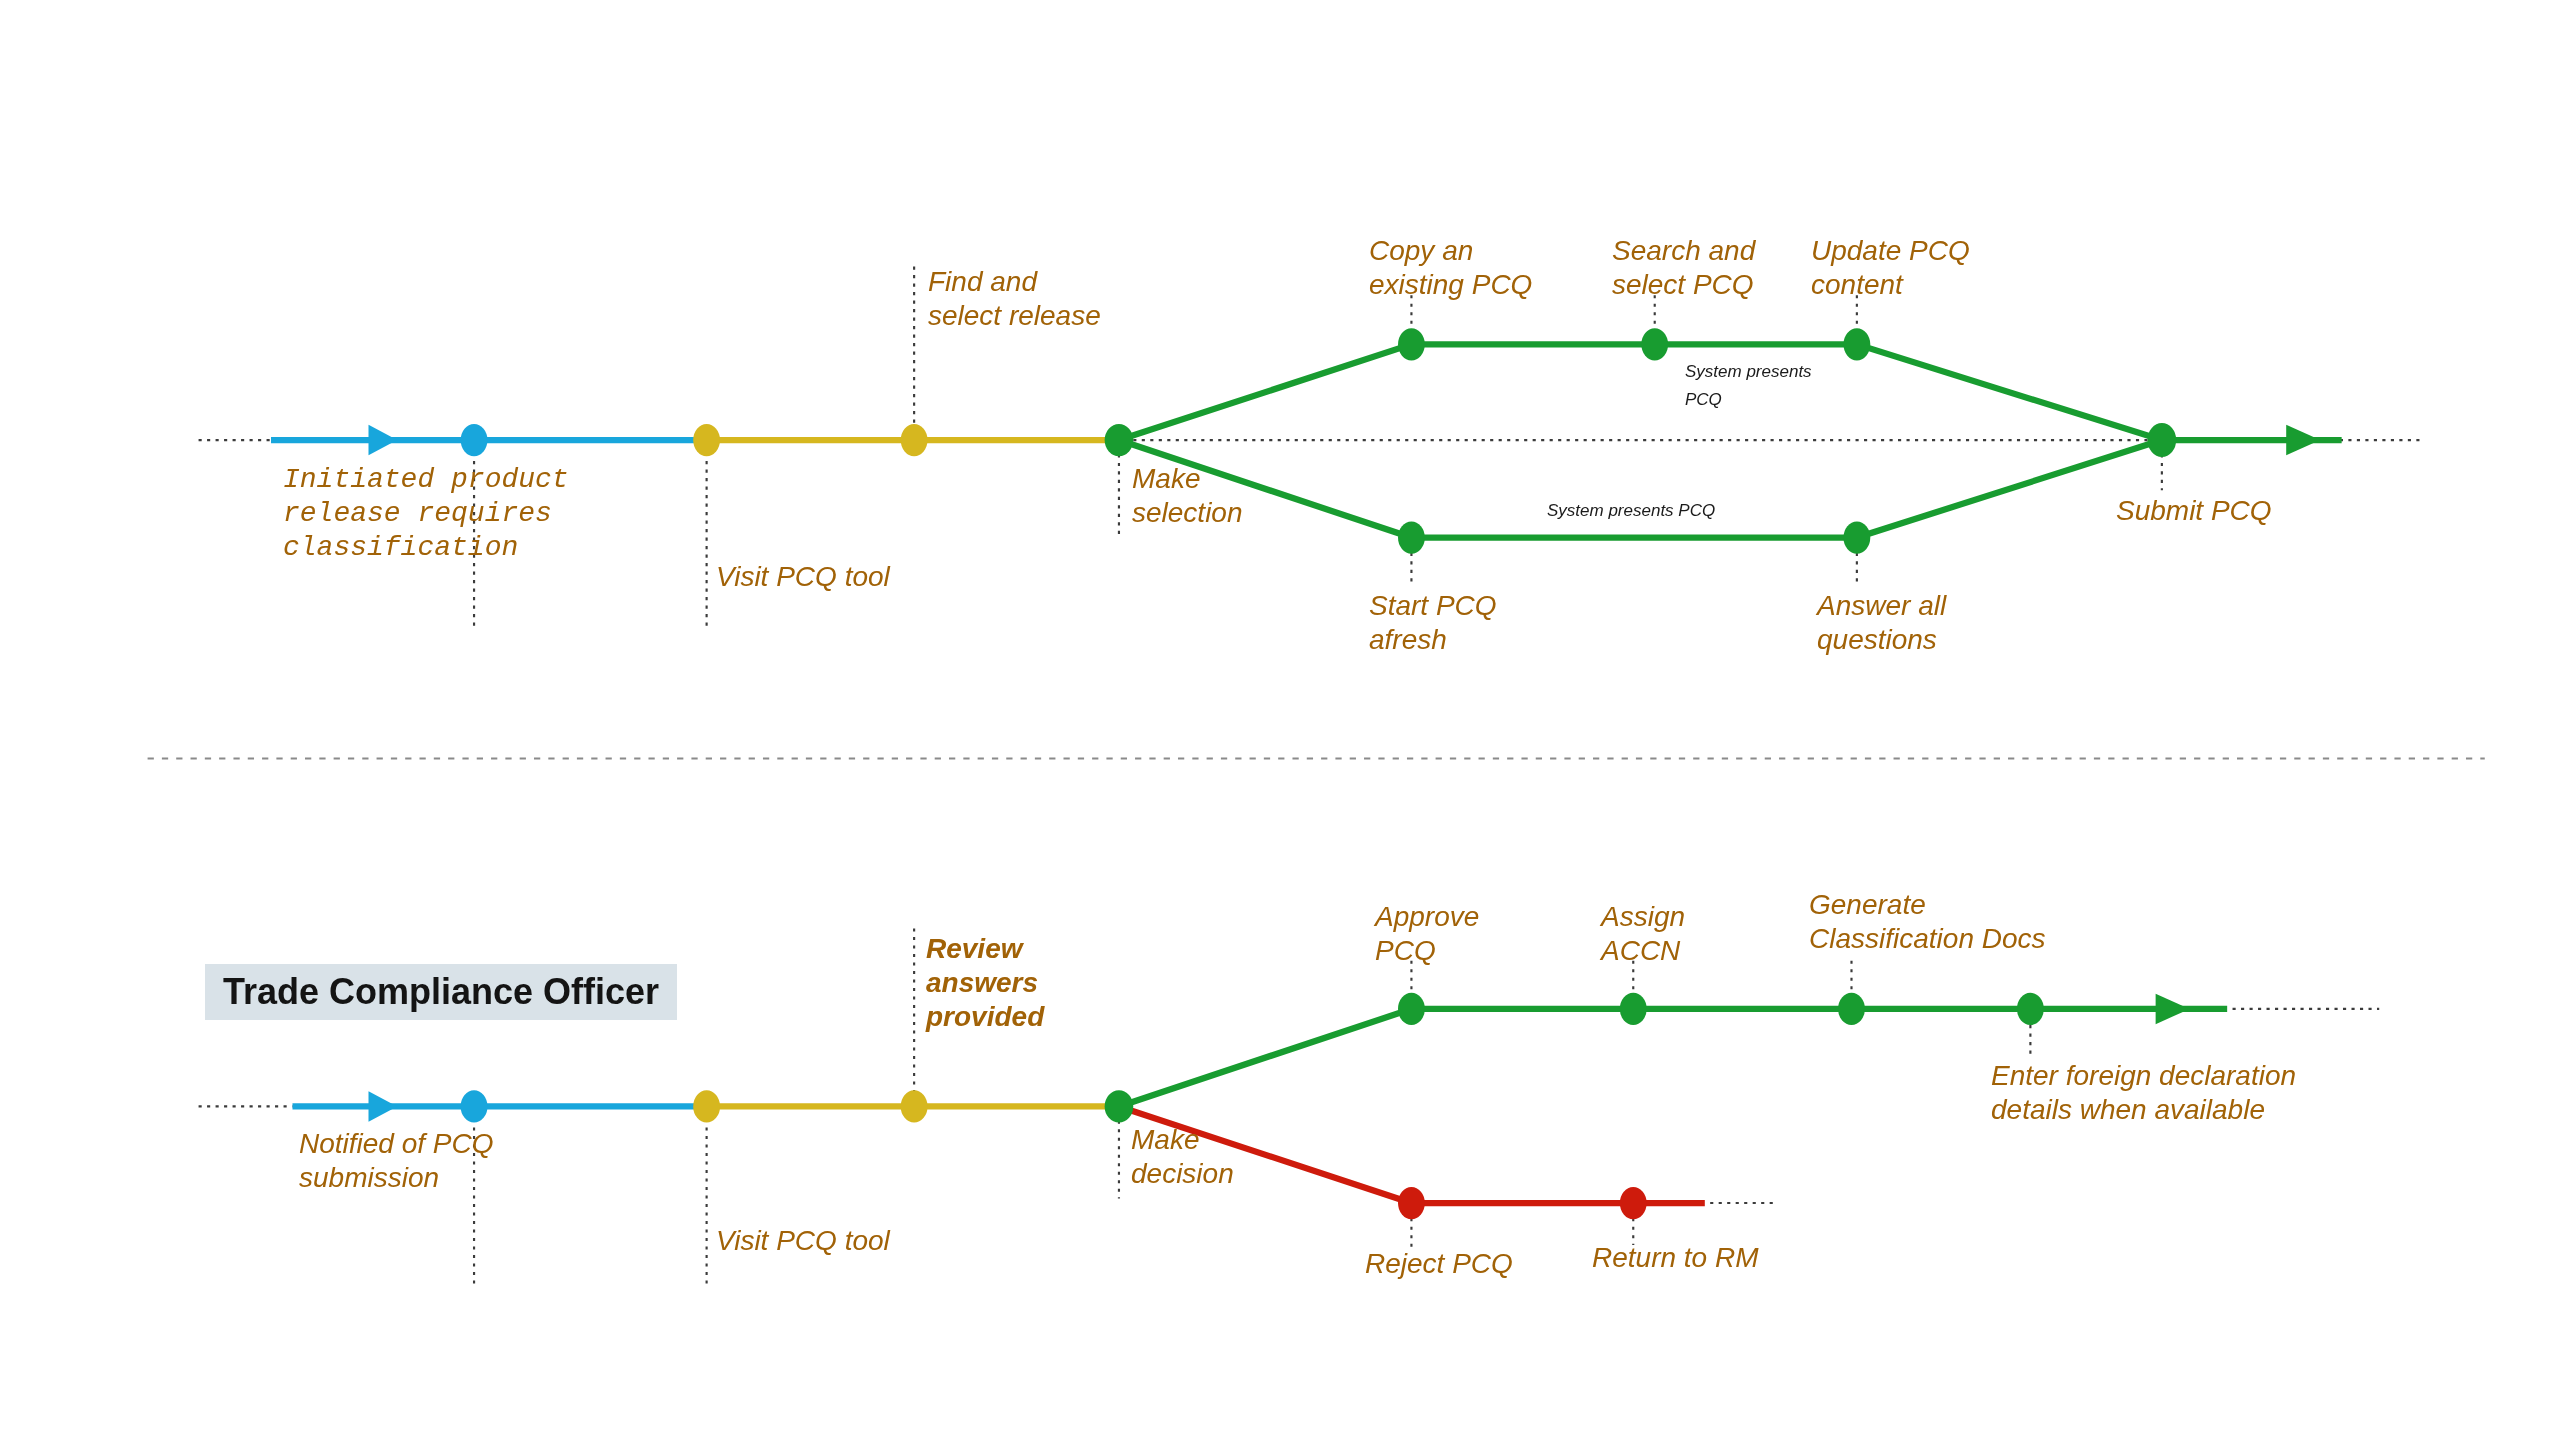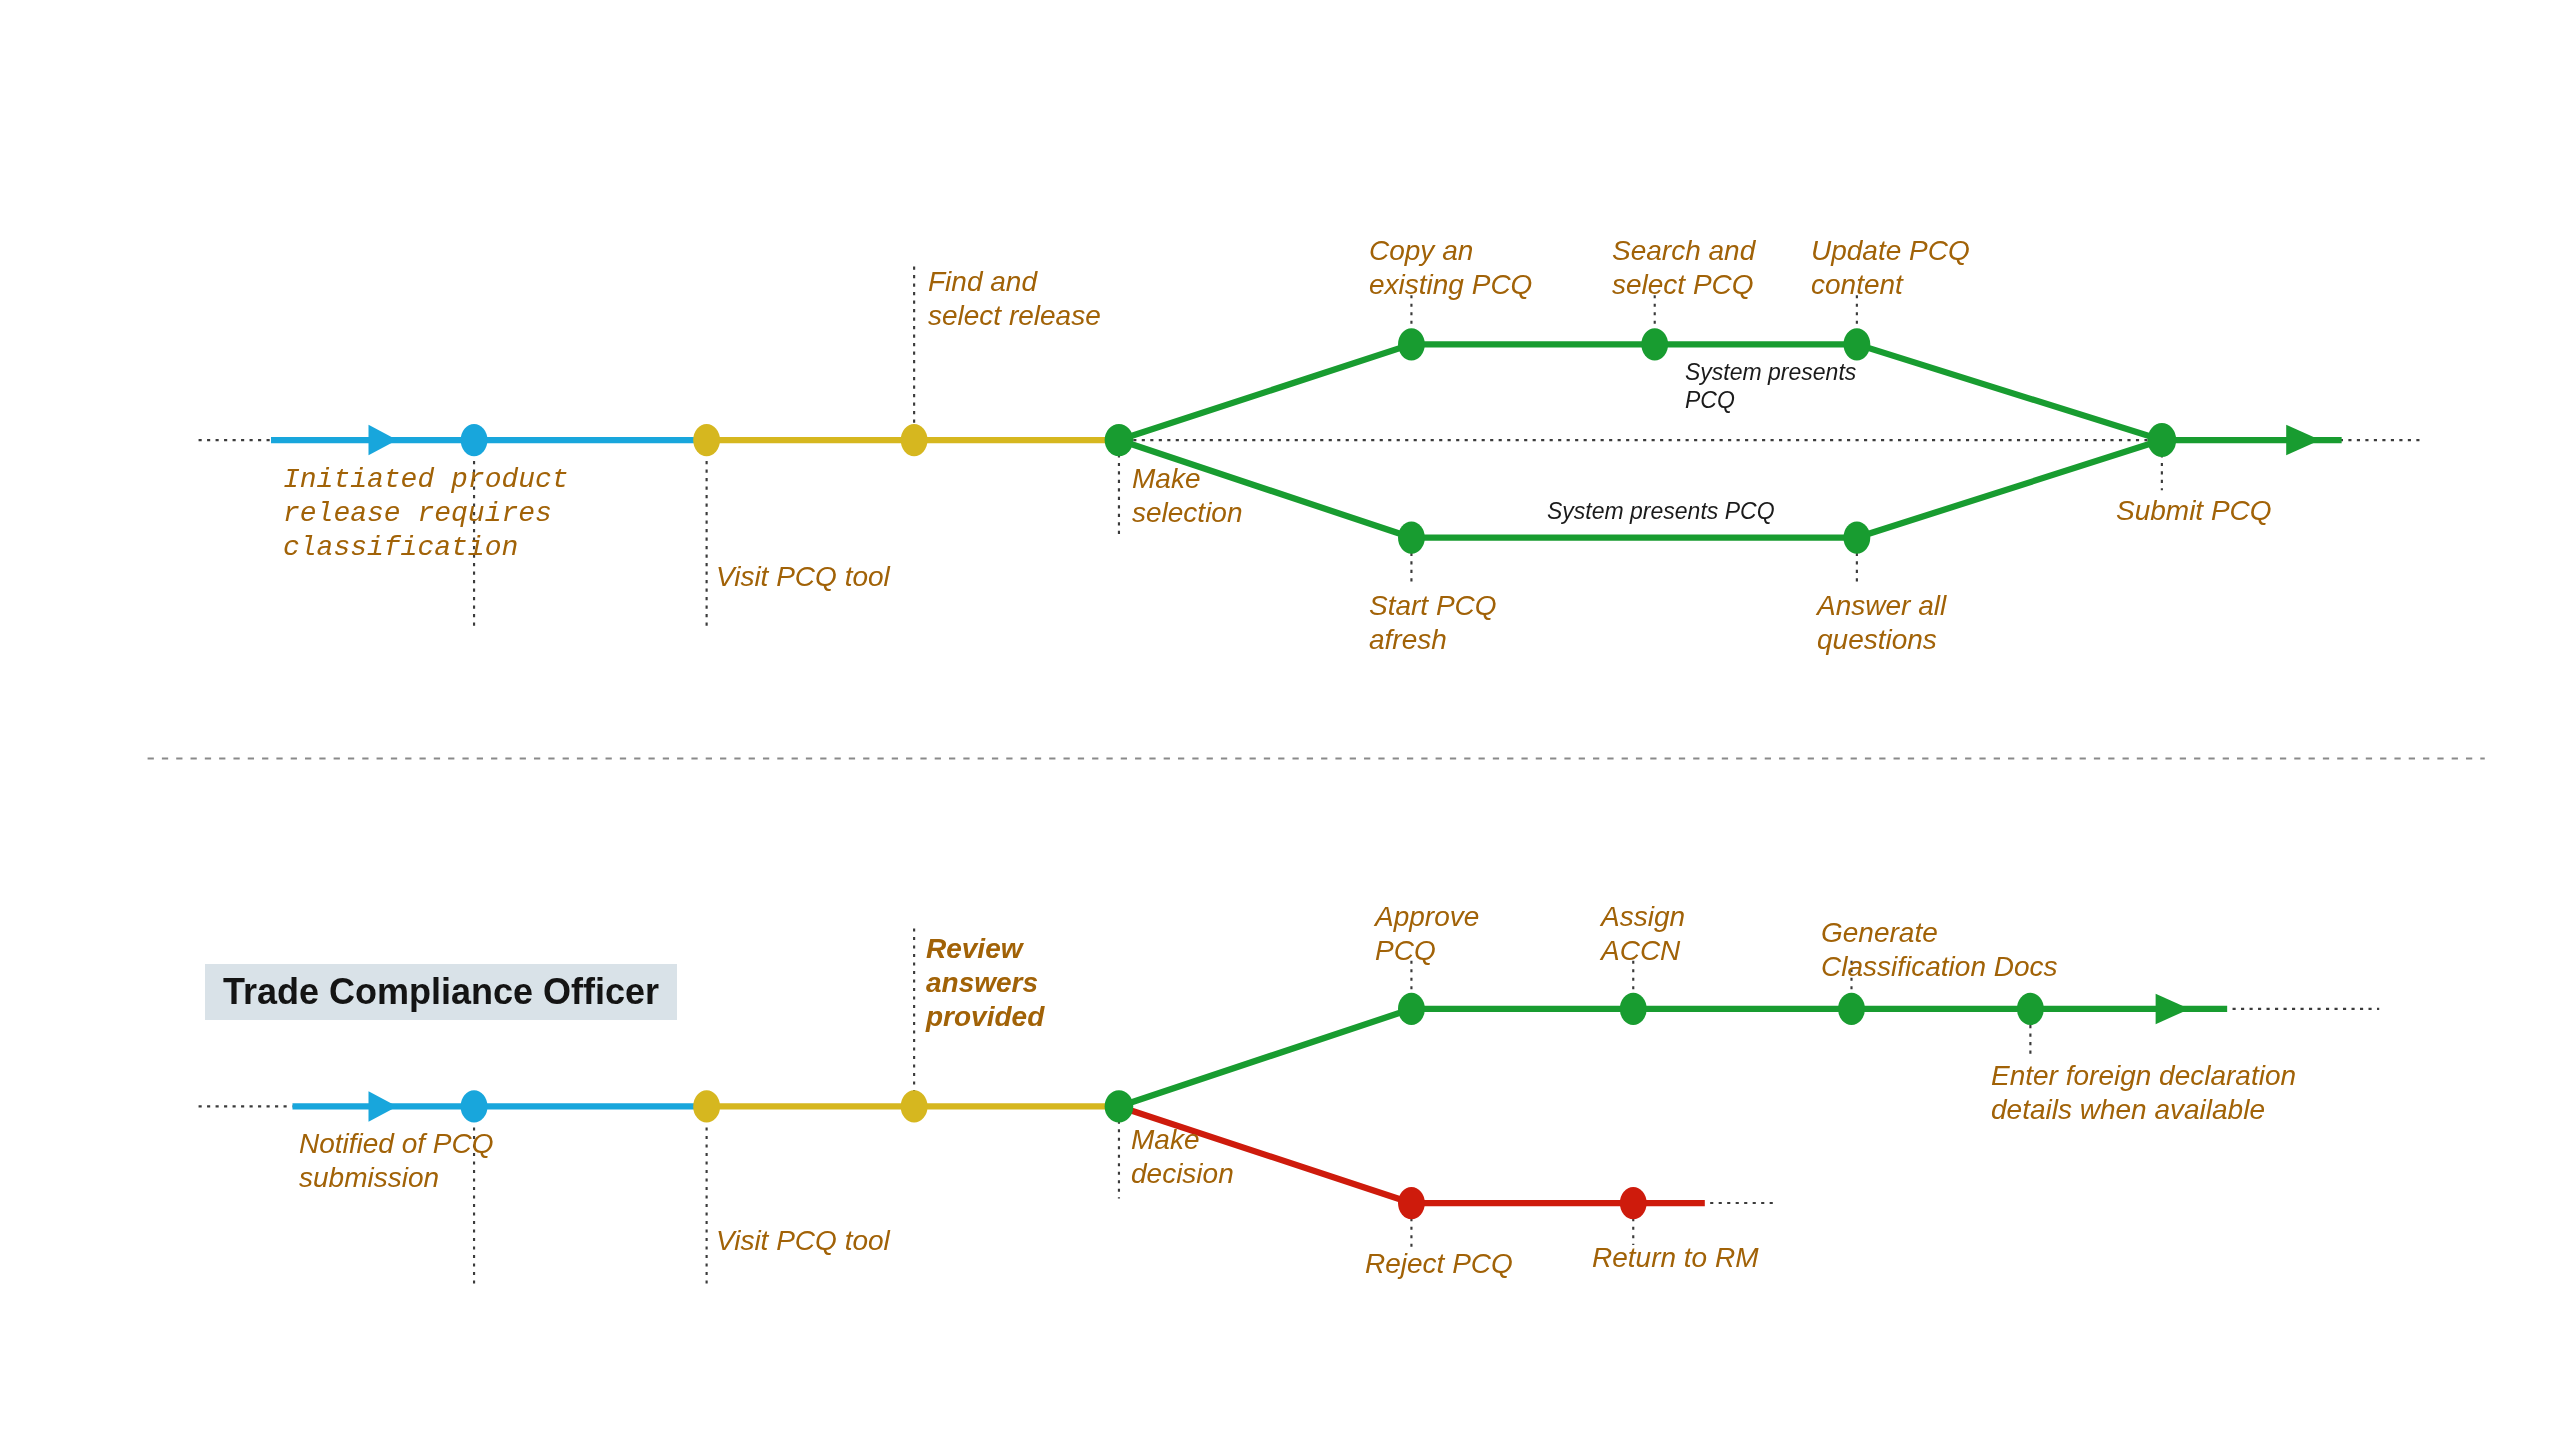--- a/index.html
+++ b/index.html
@@ -20,21 +20,21 @@
   .node-red{fill:var(--red,#CE1B0C);}
   .arrow-blue{fill:var(--blue,#18A6DC);}
   .arrow-green{fill:var(--green,#189C30);}
   .dotted{fill:none;stroke:var(--dotted,#3b3b3b);stroke-width:2.4px;stroke-dasharray:3.5 6;}
   .divider{fill:none;stroke:var(--divider,#8a8a8a);stroke-width:2.4px;stroke-dasharray:7 9;}
 
   .lane-title{position:absolute;background:var(--title_bg,#D9E2E8);color:#141414;
       font-size:36px;font-weight:600;line-height:38px;padding:9px 18px;white-space:nowrap;}
   .note{position:absolute;font-style:italic;font-size:28px;line-height:34px;
       color:#a16207;white-space:pre-line;}
-  .note-sm{position:absolute;font-style:italic;font-size:23px;line-height:28px;
+  .note-sm{position:absolute;font-style:italic;font-size:17px;line-height:28px;
       color:#1b1b1b;white-space:pre-line;}
 </style>
 </head>
 <body>
 
 <div class="canvas">
 
   <svg class="diagram" width="2576" height="1449" viewBox="0 0 2880 1620">
 
     <path class="dotted" d="M222 492 H2710"></path>
@@ -138,21 +138,21 @@
   <div class="note" style="left:716px;top:1224px;">Visit PCQ tool</div>
   <div class="note" style="left:926px;top:932px;font-weight:bold;">Review
 answers
 provided</div>
   <div class="note" style="left:1131px;top:1123px;">Make
 decision</div>
   <div class="note" style="left:1375px;top:900px;">Approve
 PCQ</div>
   <div class="note" style="left:1601px;top:900px;">Assign
 ACCN</div>
-  <div class="note" style="left:1809px;top:916px;margin-left:12px;">Generate
+  <div class="note" style="left:1809px;top:888px;">Generate
 Classification Docs</div>
   <div class="note" style="left:1991px;top:1059px;">Enter foreign declaration
 details when available</div>
   <div class="note" style="left:1365px;top:1247px;">Reject PCQ</div>
   <div class="note" style="left:1592px;top:1241px;">Return to RM</div>
 
 </div>
 
 
 </body></html>

